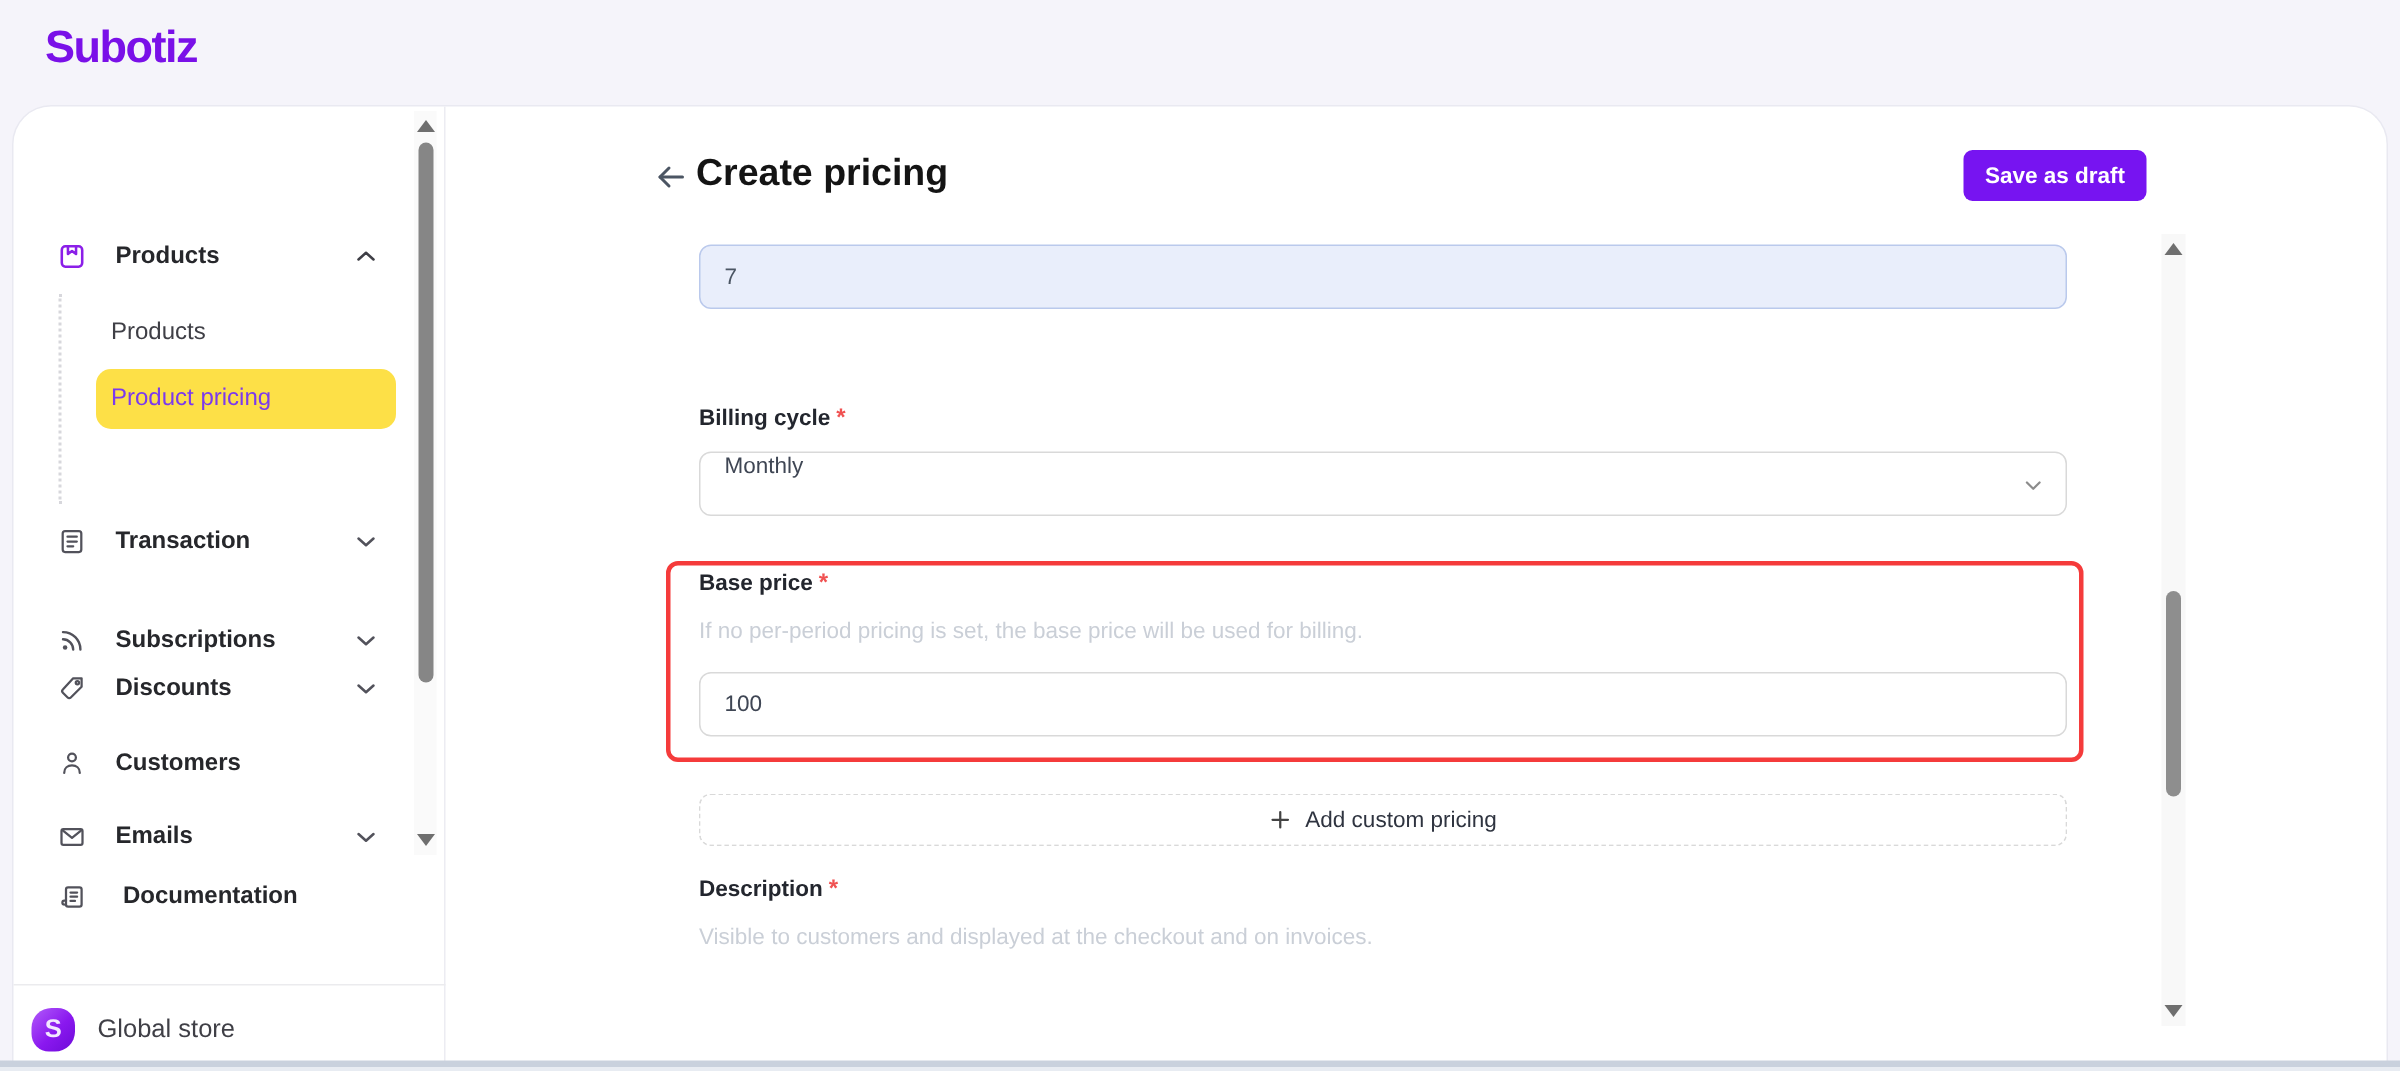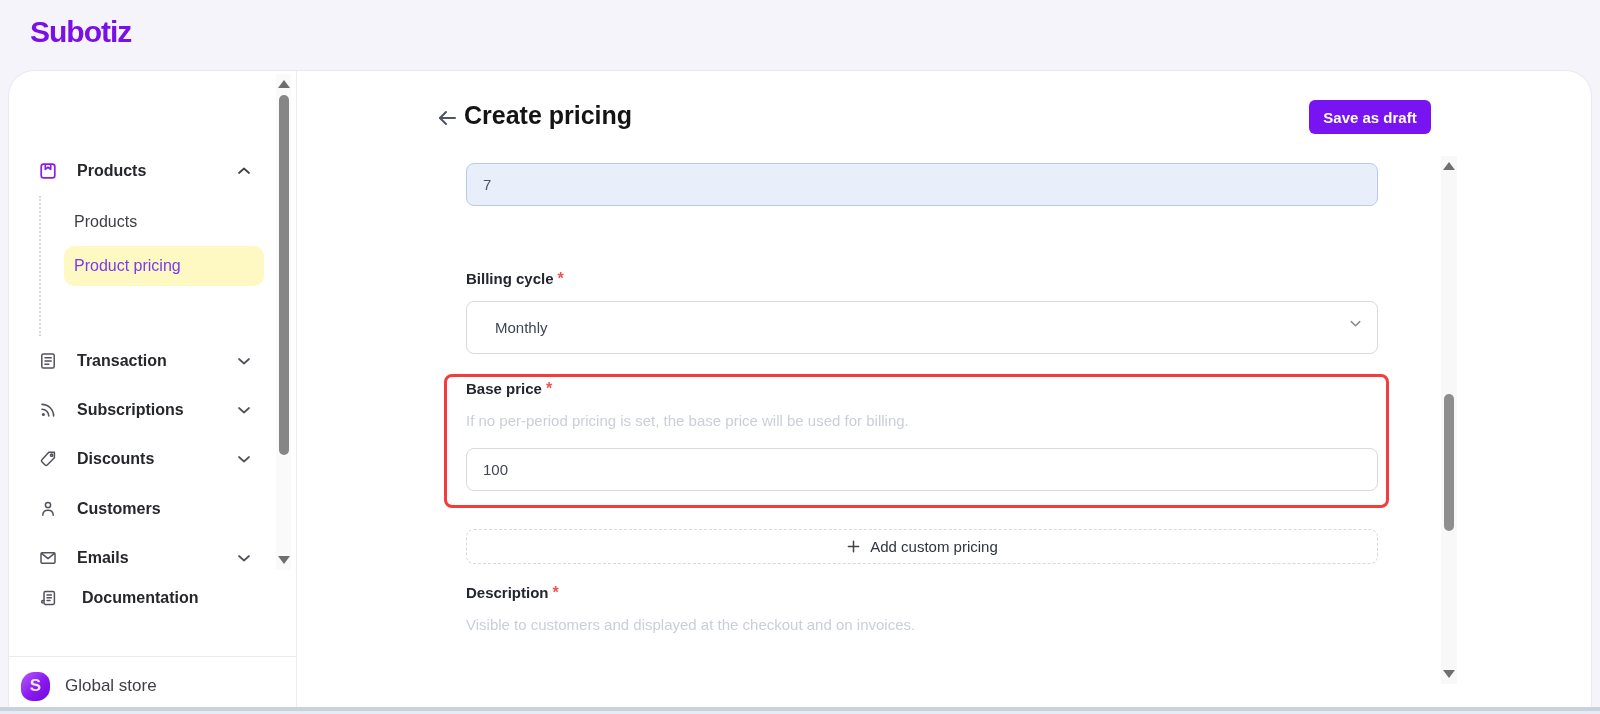--- a/index.html
+++ b/index.html
@@ -19,21 +19,21 @@
   .sidebar { position:absolute; left:0; top:0; width:288px; height:100%;
     border-right:1px solid #ececf2; }
   .nav-row { position:absolute; left:12px; width:250px; height:48px;
     display:flex; align-items:center; cursor:pointer; }
   .nav-row .ic { width:20px; height:20px; margin-left:17px; flex:0 0 auto; display:flex; }
   .nav-label { margin-left:19px; font-size:16px; font-weight:600; color:#26272b; }
   .nav-chev { position:absolute; right:18px; top:15px; width:18px; height:18px; }
   .sub-row { position:absolute; left:55px; width:200px; height:40px;
     display:flex; align-items:center; cursor:pointer; }
   .sub-label { margin-left:10px; font-size:16px; color:#3f3f46; }
-  .sub-row.active { background:#fef9c3; border-radius:10px; }
+  .sub-row.active { background:#fde047; border-radius:10px; }
   .sub-row.active .sub-label { color:#7c3aed; }
   .dotted-guide { position:absolute; left:30px; top:125px; height:140px;
     border-left:2px dotted #d7d7dc; }
 
   .side-scrollbar { position:absolute; left:267px; top:3px; width:15px; height:496px;
     background:#fafafa; }
   .side-scrollbar .thumb { position:absolute; left:2.5px; top:21px; width:10px;
     height:360px; background:#868686; border-radius:6px; }
   .arr-up { width:0; height:0; border-left:6px solid transparent; border-right:6px solid transparent;
     border-bottom:8px solid #6f6f6f; position:absolute; left:1.5px; top:6px; }
@@ -60,22 +60,22 @@
     font-family:"Liberation Sans","DejaVu Sans",sans-serif; }
 
   .field { position:absolute; left:168px; width:912px; }
   .f-input { height:43px; width:100%; border:1px solid #d9d9d9; border-radius:8px;
     background:#fff; padding:0 16px; font-size:15px; color:#3f4654; outline:none;
     font-family:"Liberation Sans","DejaVu Sans",sans-serif; }
   .f-input.blue { background:#e9eefb; border-color:#bac9ec; color:#4b5563; }
   .f-label { font-size:15px; font-weight:700; color:#23262e; }
   .req { color:#f05252; margin-left:4px; font-weight:700; }
   .f-hint { font-size:15px; color:#cacfd7; }
-  .f-select { height:53px; width:100%; border:1px solid #d9d9d9; border-radius:8px;
-    background:#fff; display:flex; align-items:center; padding:0 28px;
+  .f-select { height:43px; width:100%; border:1px solid #d9d9d9; border-radius:8px;
+    background:#fff; display:flex; align-items:flex-start; padding:0 16px;
     font-size:15px; color:#3f4654; cursor:pointer; position:relative; }
   .f-select .sel-chev { position:absolute; right:14px; top:14px; }
 
   .red-box { position:absolute; left:146px; top:303px; width:945px; height:134px;
     border:3px solid #f53b3b; border-radius:8px; pointer-events:none; z-index:5; }
 
   .dashed-btn { height:35px; width:100%; border:1px dashed #d9d9d9; border-radius:8px;
     background:#fff; display:flex; align-items:center; justify-content:center; gap:9px;
     font-size:15px; color:#2f3440; cursor:pointer;
     font-family:"Liberation Sans","DejaVu Sans",sans-serif; }
@@ -138,21 +138,21 @@
         </svg>
       </span>
       <span class="nav-label">Transaction</span>
       <span class="nav-chev">
         <svg viewBox="0 0 18 18" width="18" height="18" fill="none" stroke="#52525b" stroke-width="1.7" stroke-linecap="round" stroke-linejoin="round">
           <polyline points="4,7 9,11.5 14,7"></polyline>
         </svg>
       </span>
     </div>
 
-    <div class="nav-row" style="top:315px">
+    <div class="nav-row" style="top:332px">
       <span class="ic">
         <svg viewBox="0 0 20 20" width="20" height="20" fill="none" stroke="#52525b" stroke-width="1.6" stroke-linecap="round">
           <circle cx="5.4" cy="14.6" r="1.5" fill="#52525b" stroke="none"></circle>
           <path d="M4 9.2 a6.8 6.8 0 0 1 6.8 6.8"></path>
           <path d="M4 4.4 a11.6 11.6 0 0 1 11.6 11.6"></path>
         </svg>
       </span>
       <span class="nav-label">Subscriptions</span>
       <span class="nav-chev">
         <svg viewBox="0 0 18 18" width="18" height="18" fill="none" stroke="#52525b" stroke-width="1.7" stroke-linecap="round" stroke-linejoin="round">

